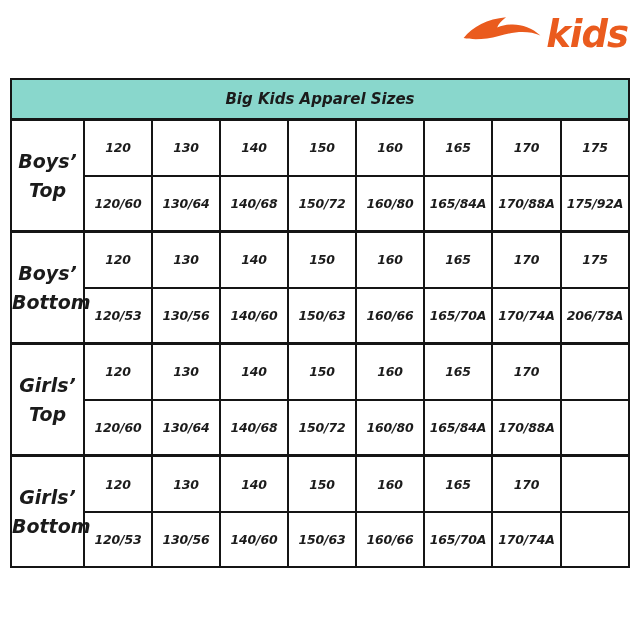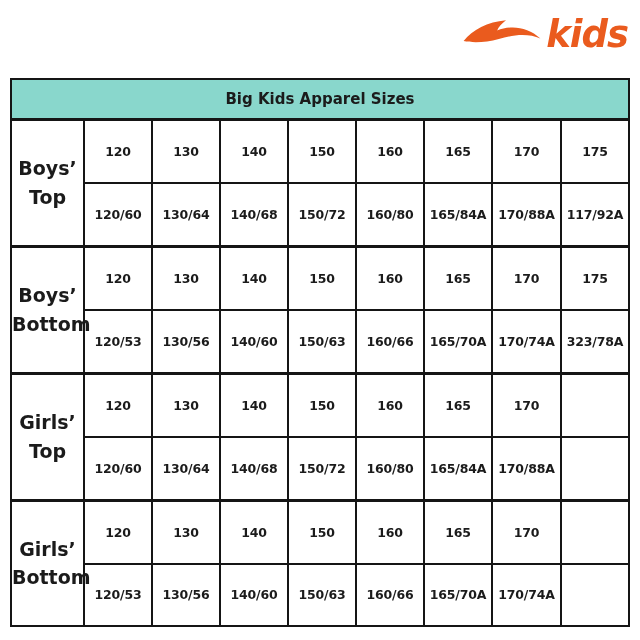--- a/index.html
+++ b/index.html
@@ -12,21 +12,20 @@
     position: relative;
     overflow: hidden;
   }
 
   
   .logo {
     position: absolute;
     top: 16px;
     right: 8px;
     display: flex;
-    align-items: center;
     gap: 4px;
   }
   .logo .swoosh {
     width: 80px;
     height: 36px;
     margin-top: -4px;
   }
   .logo .brand-text {
     font-size: 37px;
     font-weight: bold;
@@ -41,21 +40,22 @@
     position: absolute;
     left: 10px;
     top: 78px;
     width: 620px;
     height: 534px;
   }
   table.size-table {
     border-collapse: collapse;
     table-layout: fixed;
     width: 620px;
-    height: 549px;
+    height: 490px;
+    font-style: italic;
   }
   table.size-table th,
   table.size-table td {
     border: 2px solid #151515;
     text-align: center;
     vertical-align: middle;
     color: #1b1b1b;
     padding: 0;
   }
   table.size-table th.title-cell {
@@ -127,21 +127,21 @@
       <td class="value-cell">175</td>
     </tr>
     <tr>
       <td class="value-cell">120/60</td>
       <td class="value-cell">130/64</td>
       <td class="value-cell">140/68</td>
       <td class="value-cell">150/72</td>
       <td class="value-cell">160/80</td>
       <td class="value-cell">165/84A</td>
       <td class="value-cell">170/88A</td>
-      <td class="value-cell">117/92A</td>
+      <td class="value-cell">175/92A</td>
     </tr>
 
     <tr class="group-start">
       <td class="label-cell" rowspan="2">
         <div>Boys’</div>
         <div>Bottom</div>
       </td>
       <td class="value-cell">120</td>
       <td class="value-cell">130</td>
       <td class="value-cell">140</td>
@@ -152,21 +152,21 @@
       <td class="value-cell">175</td>
     </tr>
     <tr>
       <td class="value-cell">120/53</td>
       <td class="value-cell">130/56</td>
       <td class="value-cell">140/60</td>
       <td class="value-cell">150/63</td>
       <td class="value-cell">160/66</td>
       <td class="value-cell">165/70A</td>
       <td class="value-cell">170/74A</td>
-      <td class="value-cell">323/78A</td>
+      <td class="value-cell">206/78A</td>
     </tr>
 
     <tr class="group-start">
       <td class="label-cell" rowspan="2">
         <div>Girls’</div>
         <div>Top</div>
       </td>
       <td class="value-cell">120</td>
       <td class="value-cell">130</td>
       <td class="value-cell">140</td>

